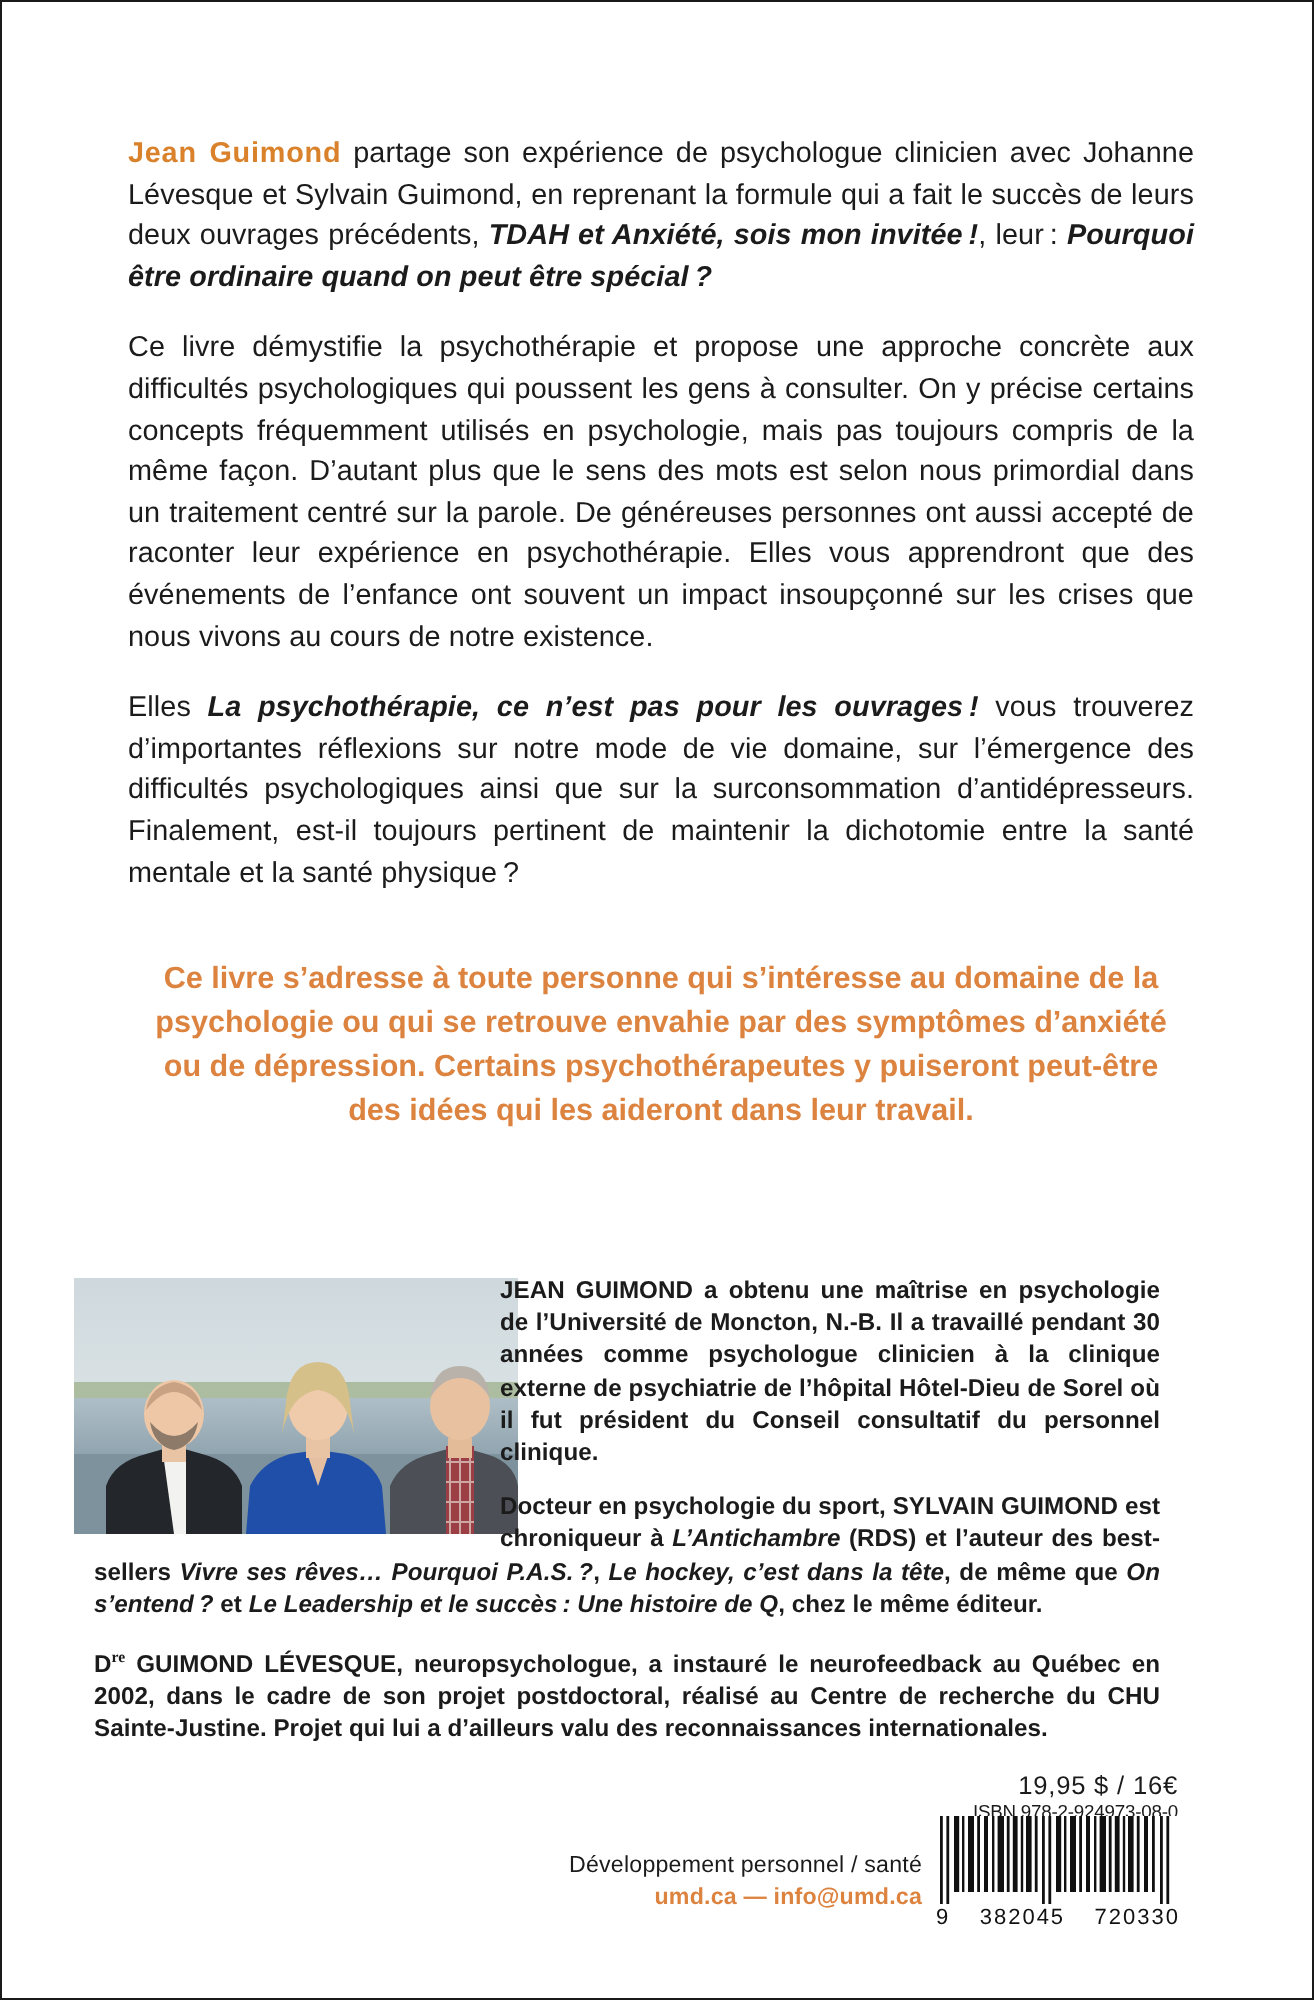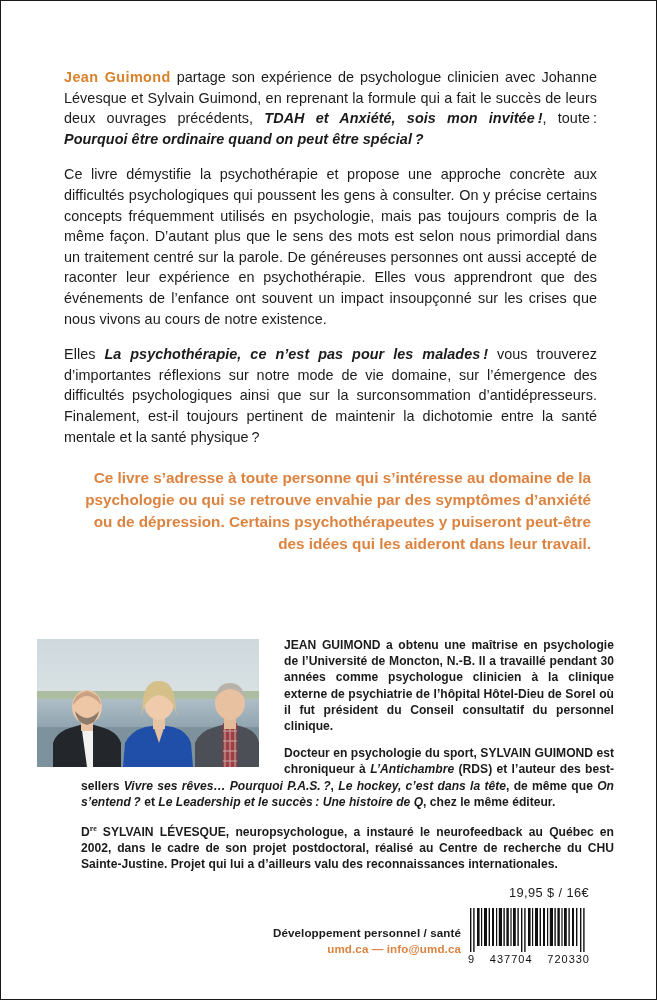--- a/index.html
+++ b/index.html
@@ -45,22 +45,22 @@
   }
   .ital { font-style: italic; font-weight: bold; }
   .bital { font-style: italic; font-weight: bold; }
 
   
   .pullquote {
     color: #dd8340;
     font-weight: bold;
     font-size: 15.3px;
     line-height: 22px;
-    text-align: right;
-    margin: 20px 0 0 0;
+    text-align: center;
+    margin: 32px 0 0 0;
     padding: 0 6px;
   }
 
   
   .photo-block {
     position: absolute;
     left: 36px;
     top: 638px;
     width: 222px;
     height: 128px;
@@ -69,21 +69,21 @@
     position: absolute;
     inset: 0;
     overflow: hidden;
     background: #b9c6cd;
   }
   .photo svg { display: block; width: 100%; height: 100%; }
 
   
   .bio-wrap {
     position: absolute;
-    left: 80px;
+    left: 46px;
     top: 636px;
     width: 533px;
   }
   .photo-float {
     float: left;
     width: 203px;
     height: 134px;
   }
   .bio {
     font-size: 12.1px;
@@ -125,21 +125,21 @@
   }
   .publisher {
     position: absolute;
     left: 0;
     top: 44px;
     width: 460px;
     text-align: right;
   }
   .pub-line1 {
     font-size: 11.6px;
-    font-weight: bold;
+    font-weight: normal;
     color: #1b1b1b;
     line-height: 16px;
     letter-spacing: 0.1px;
   }
   .pub-line2 {
     font-size: 11.6px;
     color: #dd8340;
     font-weight: bold;
     line-height: 16px;
     letter-spacing: 0.1px;
@@ -168,27 +168,27 @@
   }
 </style>
 </head>
 <body>
 
 <div class="page">
 
   <div class="content">
 
     <p class="blurb first">
-      <span class="lead-name">Jean Guimond</span><span> partage son expérience de psychologue clinicien avec Johanne Lévesque et Sylvain Guimond, en reprenant la formule qui a fait le succès de leurs deux ouvrages précédents, </span><span class="ital">TDAH et Anxiété, sois mon invitée !</span><span>, toute : </span><span class="ital">Pourquoi être ordinaire quand on peut être spécial ?</span>
+      <span class="lead-name">Jean Guimond</span><span> partage son expérience de psychologue clinicien avec Johanne Lévesque et Sylvain Guimond, en reprenant la formule qui a fait le succès de leurs deux ouvrages précédents, </span><span class="ital">TDAH et Anxiété, sois mon invitée !</span><span>, leur : </span><span class="ital">Pourquoi être ordinaire quand on peut être spécial ?</span>
     </p>
 
     <p class="blurb">Ce livre démystifie la psychothérapie et propose une approche concrète aux difficultés psychologiques qui poussent les gens à consulter. On y précise certains concepts fréquemment utilisés en psychologie, mais pas toujours compris de la même façon. D’autant plus que le sens des mots est selon nous primordial dans un traitement centré sur la parole. De généreuses personnes ont aussi accepté de raconter leur expérience en psychothérapie. Elles vous apprendront que des événements de l’enfance ont souvent un impact insoupçonné sur les crises que nous vivons au cours de notre existence.</p>
 
     <p class="blurb">
-      <span>Elles </span><span class="bital">La psychothérapie, ce n’est pas pour les malades !</span><span> vous trouverez d’importantes réflexions sur notre mode de vie domaine, sur l’émergence des difficultés psychologiques ainsi que sur la surconsommation d’antidépresseurs. Finalement, est-il toujours pertinent de maintenir la dichotomie entre la santé mentale et la santé physique ?</span>
+      <span>Elles </span><span class="bital">La psychothérapie, ce n’est pas pour les ouvrages !</span><span> vous trouverez d’importantes réflexions sur notre mode de vie domaine, sur l’émergence des difficultés psychologiques ainsi que sur la surconsommation d’antidépresseurs. Finalement, est-il toujours pertinent de maintenir la dichotomie entre la santé mentale et la santé physique ?</span>
     </p>
 
     <p class="pullquote">Ce livre s’adresse à toute personne qui s’intéresse au domaine de la psychologie ou qui se retrouve envahie par des symptômes d’anxiété ou de dépression. Certains psychothérapeutes y puiseront peut-être des idées qui les aideront dans leur travail.</p>
 
   </div>
 
   <div class="photo-block">
     <div class="photo">
       <svg viewBox="0 0 222 128" preserveAspectRatio="none">
         <defs>
@@ -242,28 +242,29 @@
 
     <p class="bio">
       <span>JEAN GUIMOND</span><span> a obtenu une maîtrise en psychologie de l’Université de Moncton, N.-B. Il a travaillé pendant 30 années comme psychologue clinicien à la clinique externe de psychiatrie de l’hôpital Hôtel-Dieu de Sorel où il fut président du Conseil consultatif du personnel clinique.</span>
     </p>
 
     <p class="bio">
       <span>Docteur en psychologie du sport, </span><span>SYLVAIN GUIMOND</span><span> est chroniqueur à </span><span class="ital">L’Antichambre</span><span> (RDS) et l’auteur des best-sellers </span><span class="ital">Vivre ses rêves… Pourquoi P.A.S. ?</span><span>, </span><span class="ital">Le hockey, c’est dans la tête</span><span>, de même que </span><span class="ital">On s’entend ?</span><span> et </span><span class="ital">Le Leadership et le succès : Une histoire de Q</span><span>, chez le même éditeur.</span>
     </p>
 
     <p class="bio bio-3">
-      <span>D</span><sup class="dre">re</sup><span> SYLVAIN LÉVESQUE</span><span>, neuropsychologue, a instauré le neurofeedback au Québec en 2002, dans le cadre de son projet postdoctoral, réalisé au Centre de recherche du CHU Sainte-Justine. Projet qui lui a d’ailleurs valu des reconnaissances internationales.</span>
+      <span>D</span><sup class="dre">re</sup><span> GUIMOND LÉVESQUE</span><span>, neuropsychologue, a instauré le neurofeedback au Québec en 2002, dans le cadre de son projet postdoctoral, réalisé au Centre de recherche du CHU Sainte-Justine. Projet qui lui a d’ailleurs valu des reconnaissances internationales.</span>
     </p>
   </div>
 
   <div class="footer">
 
     <div class="price-block">
       <div class="price">19,95 $ / 16€</div>
+      <div class="isbn">ISBN 978-2-924973-08-0</div>
     </div>
 
     <div class="publisher">
       <div class="pub-line1">Développement personnel / santé</div>
       <div class="pub-line2">umd.ca  —  info@umd.ca</div>
     </div>
 
     <div class="barcode">
       <svg class="bars" viewBox="0 0 124 44" preserveAspectRatio="none">
         <rect x="0" y="0" width="124" height="44" fill="#ffffff"></rect>
@@ -297,20 +298,20 @@
           <rect x="97" y="0" width="2.8" height="38"></rect>
           <rect x="101.4" y="0" width="1.4" height="38"></rect>
           <rect x="105" y="0" width="2" height="38"></rect>
           <rect x="109" y="0" width="1.4" height="38"></rect>
           <rect x="113" y="0" width="1.4" height="44"></rect>
           <rect x="116.2" y="0" width="1.4" height="44"></rect>
         </g>
       </svg>
       <div class="barcode-digits">
         <span>9</span>
-        <span>437704</span>
+        <span>382045</span>
         <span>720330</span>
       </div>
     </div>
 
   </div>
 
 </div>
 
 </body></html>

